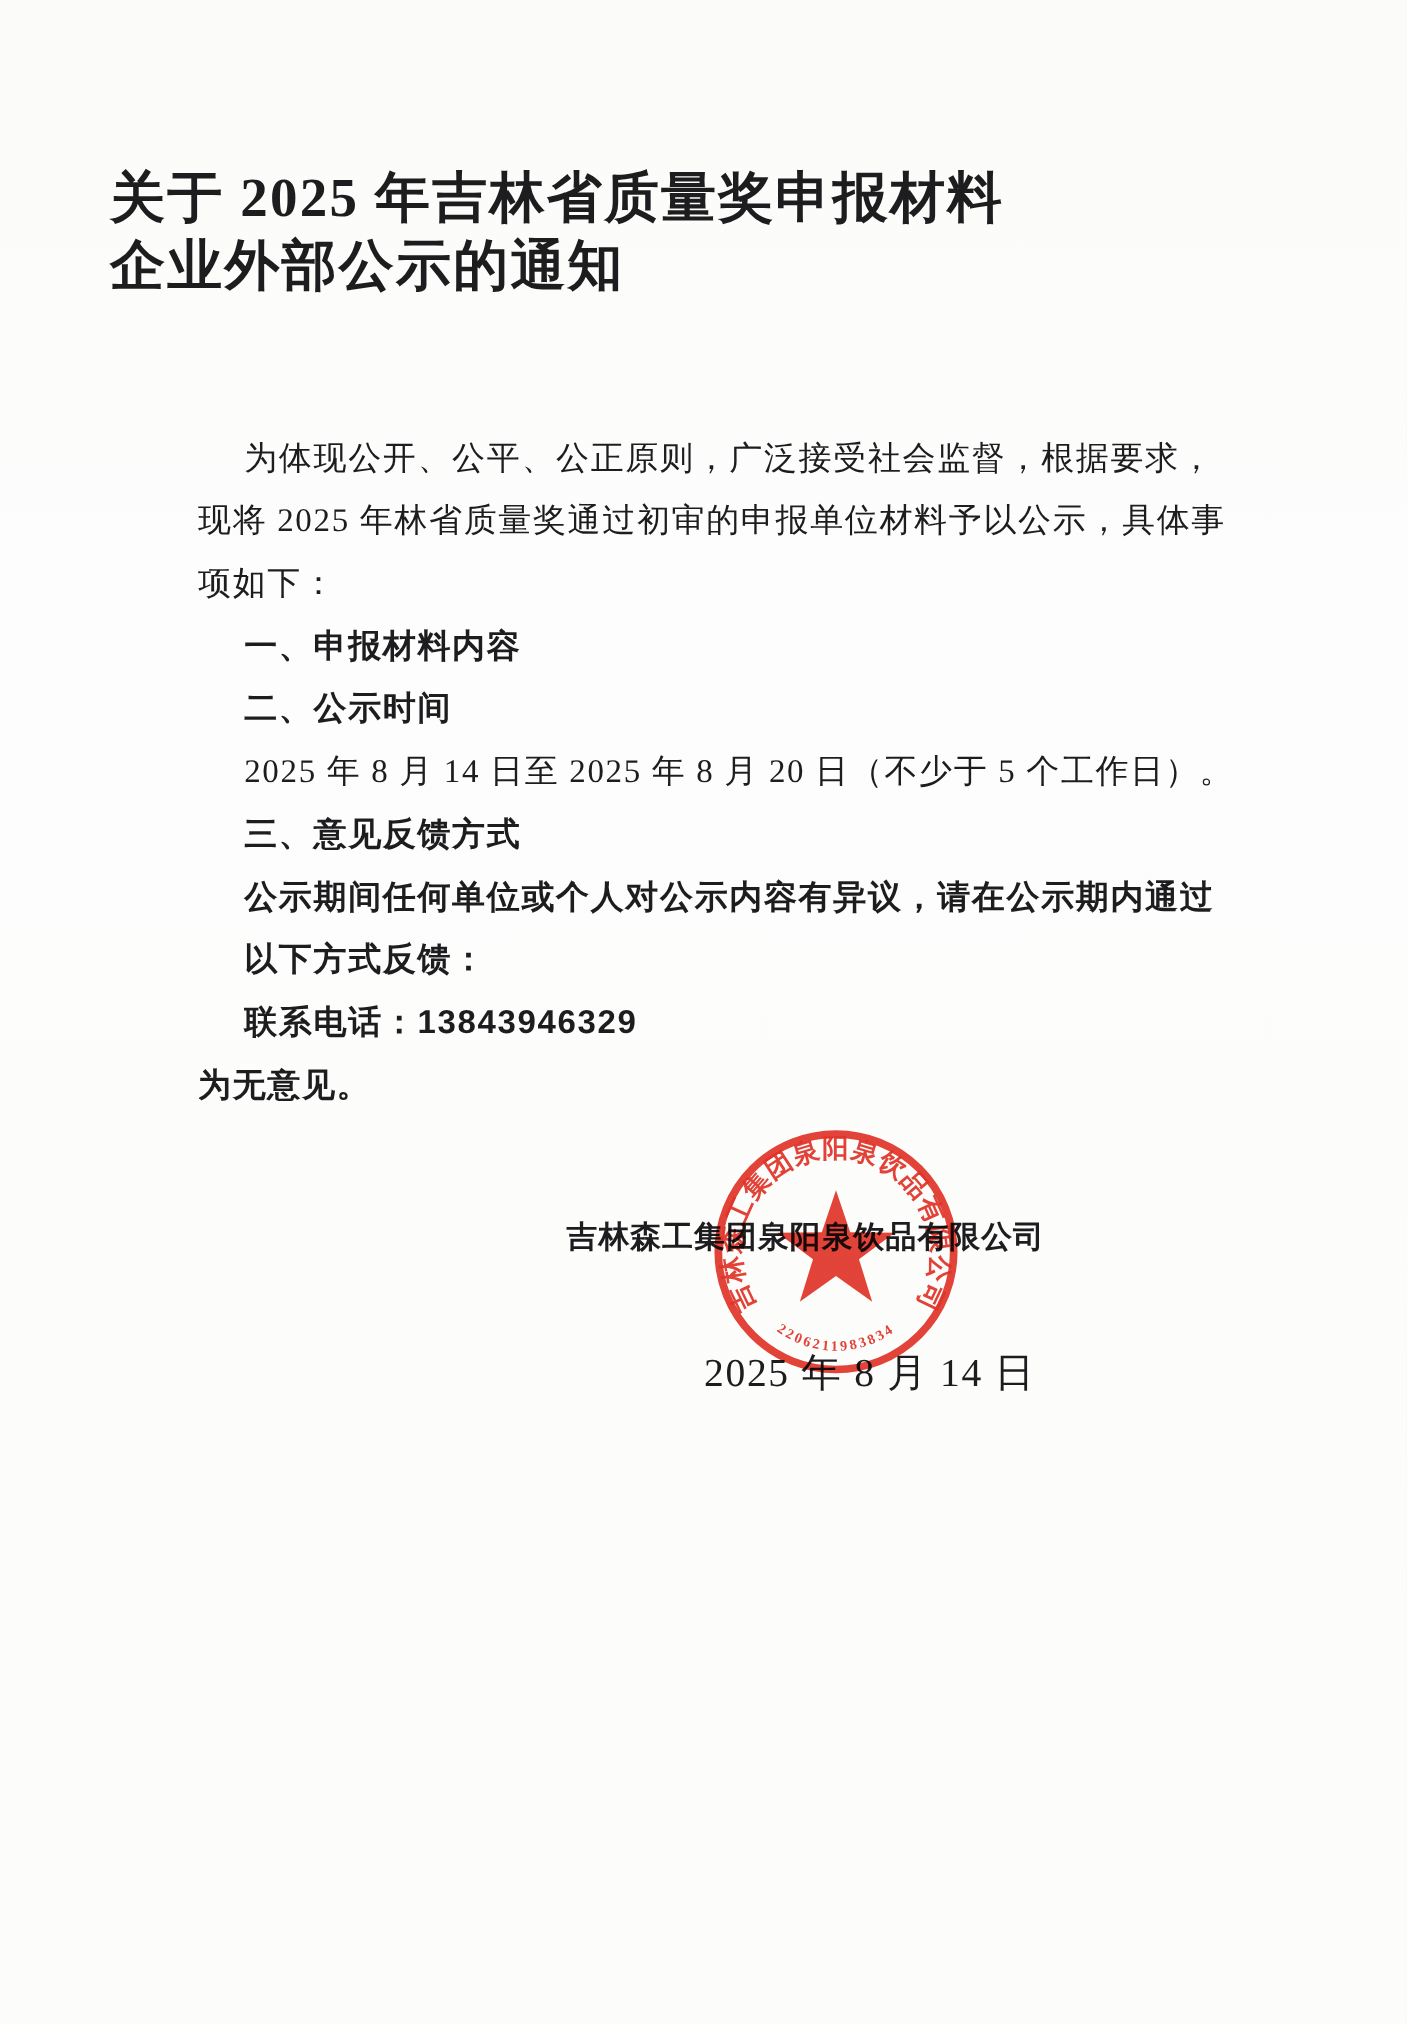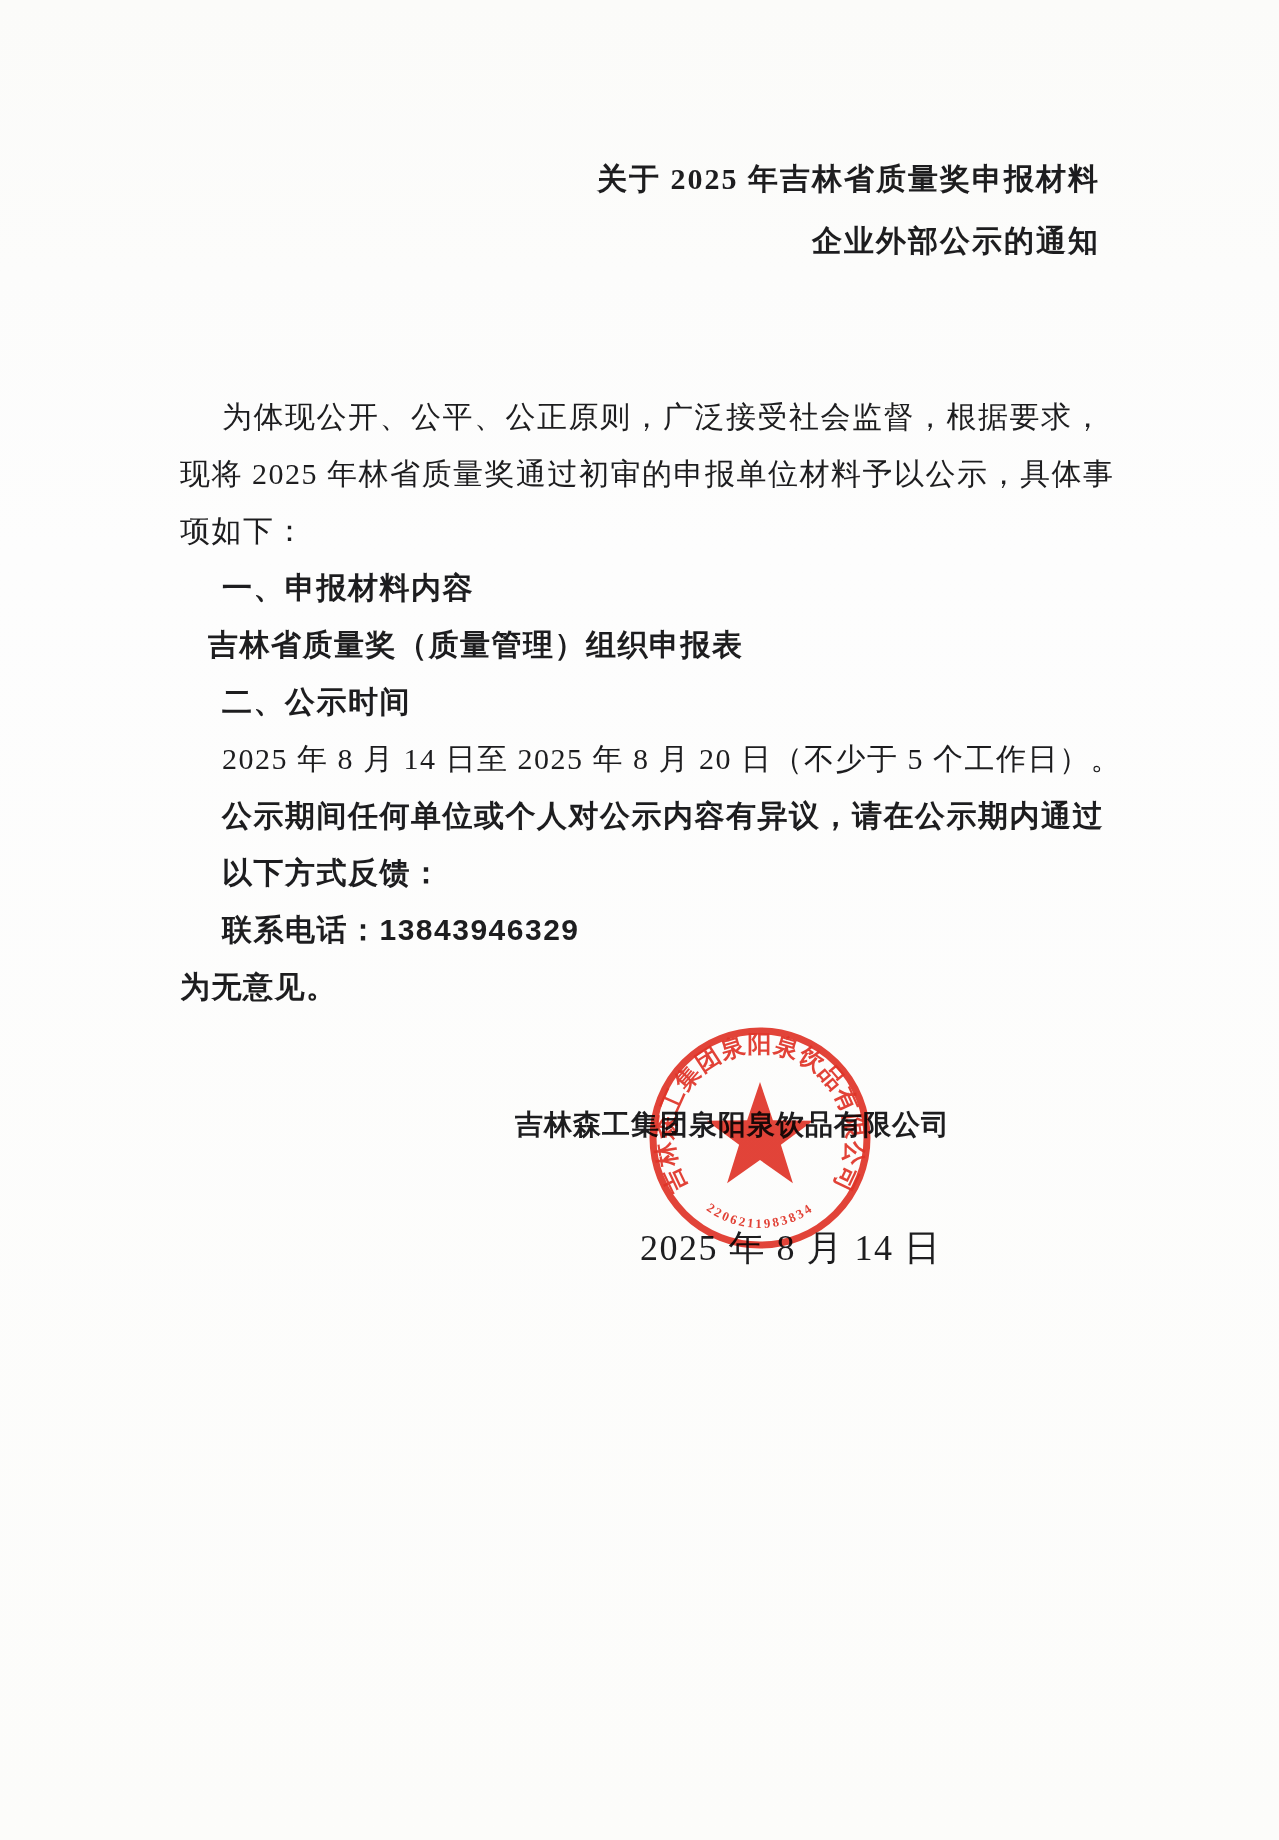--- a/index.html
+++ b/index.html
@@ -8,23 +8,23 @@
     width:1279px;height:1840px;
     margin:0 auto;
     background:linear-gradient(180deg,#fbfbf9 0%,#fdfdfd 30%,#fcfcfa 100%);
     overflow:hidden;
     color:#1d1d1f;
     font-family:"Liberation Serif","DejaVu Serif",serif;
   }
   .title-block{
     position:absolute;
     left:100px;top:148px;width:1000px;
-    text-align:right;
+    text-align:left;
     font-weight:700;
-    font-size:30px;
+    font-size:50px;
     line-height:62px;
     letter-spacing:2px;
     font-family:"Liberation Serif","DejaVu Serif",serif;
   }
   .body-block{
     position:absolute;
     left:180px;top:388px;width:965px;
   }
   .ln{
     height:57px;line-height:57px;
@@ -67,23 +67,23 @@
   <div class="title-block">
     <div>关于 2025 年吉林省质量奖申报材料</div>
     <div>企业外部公示的通知</div>
   </div>
 
   <div class="body-block">
     <div class="ln song ind">为体现公开、公平、公正原则，广泛接受社会监督，根据要求，</div>
     <div class="ln song">现将 2025 年林省质量奖通过初审的申报单位材料予以公示，具体事</div>
     <div class="ln song">项如下：</div>
     <div class="ln hei b ind">一、申报材料内容</div>
-    <div class="ln hei b ind-sm">吉林省质量奖（质量管理）组织申报表</div>
     <div class="ln hei b ind">二、公示时间</div>
     <div class="ln song ind">2025 年 8 月 14 日至 2025 年 8 月 20 日（不少于 5 个工作日）。</div>
+    <div class="ln hei b ind">三、意见反馈方式</div>
     <div class="ln hei ind">公示期间任何单位或个人对公示内容有异议，请在公示期内通过</div>
     <div class="ln hei ind">以下方式反馈：</div>
     <div class="ln hei ind">联系电话：13843946329</div>
     <div class="ln hei">为无意见。</div>
   </div>
 
   <div class="company-line">吉林森工集团泉阳泉饮品有限公司</div>
 
   <div class="sig-date">2025 年 8 月 14 日</div>
 

